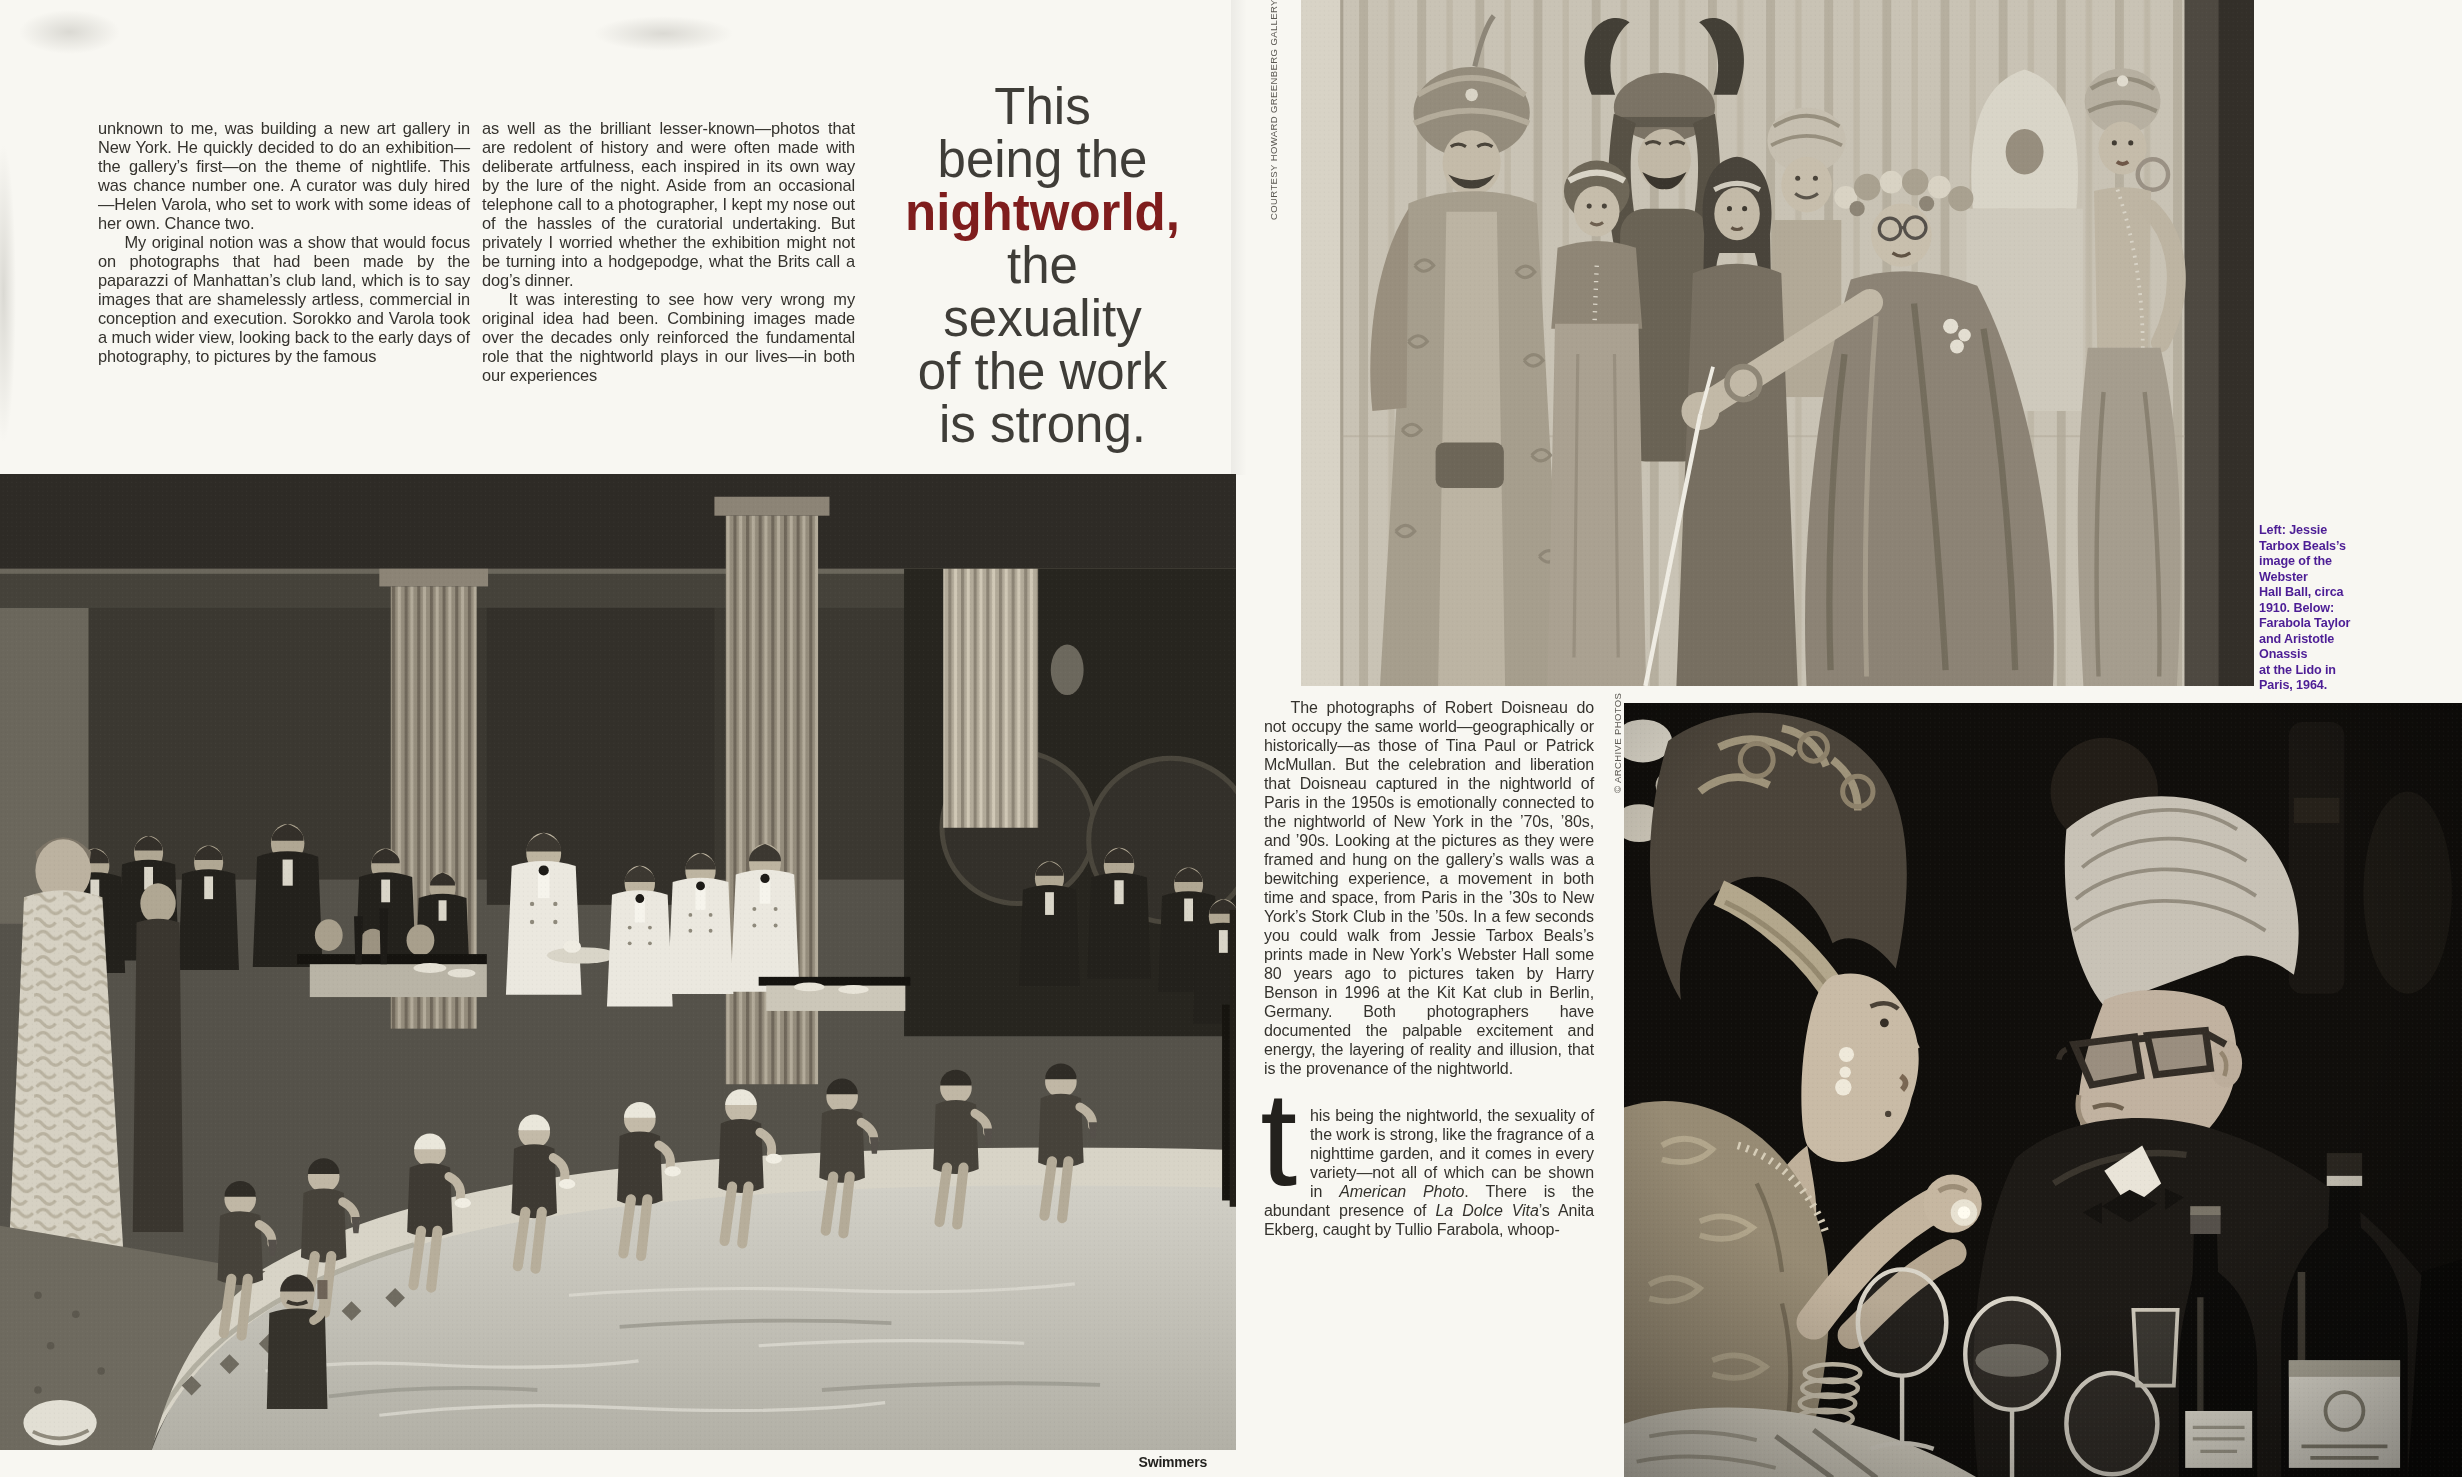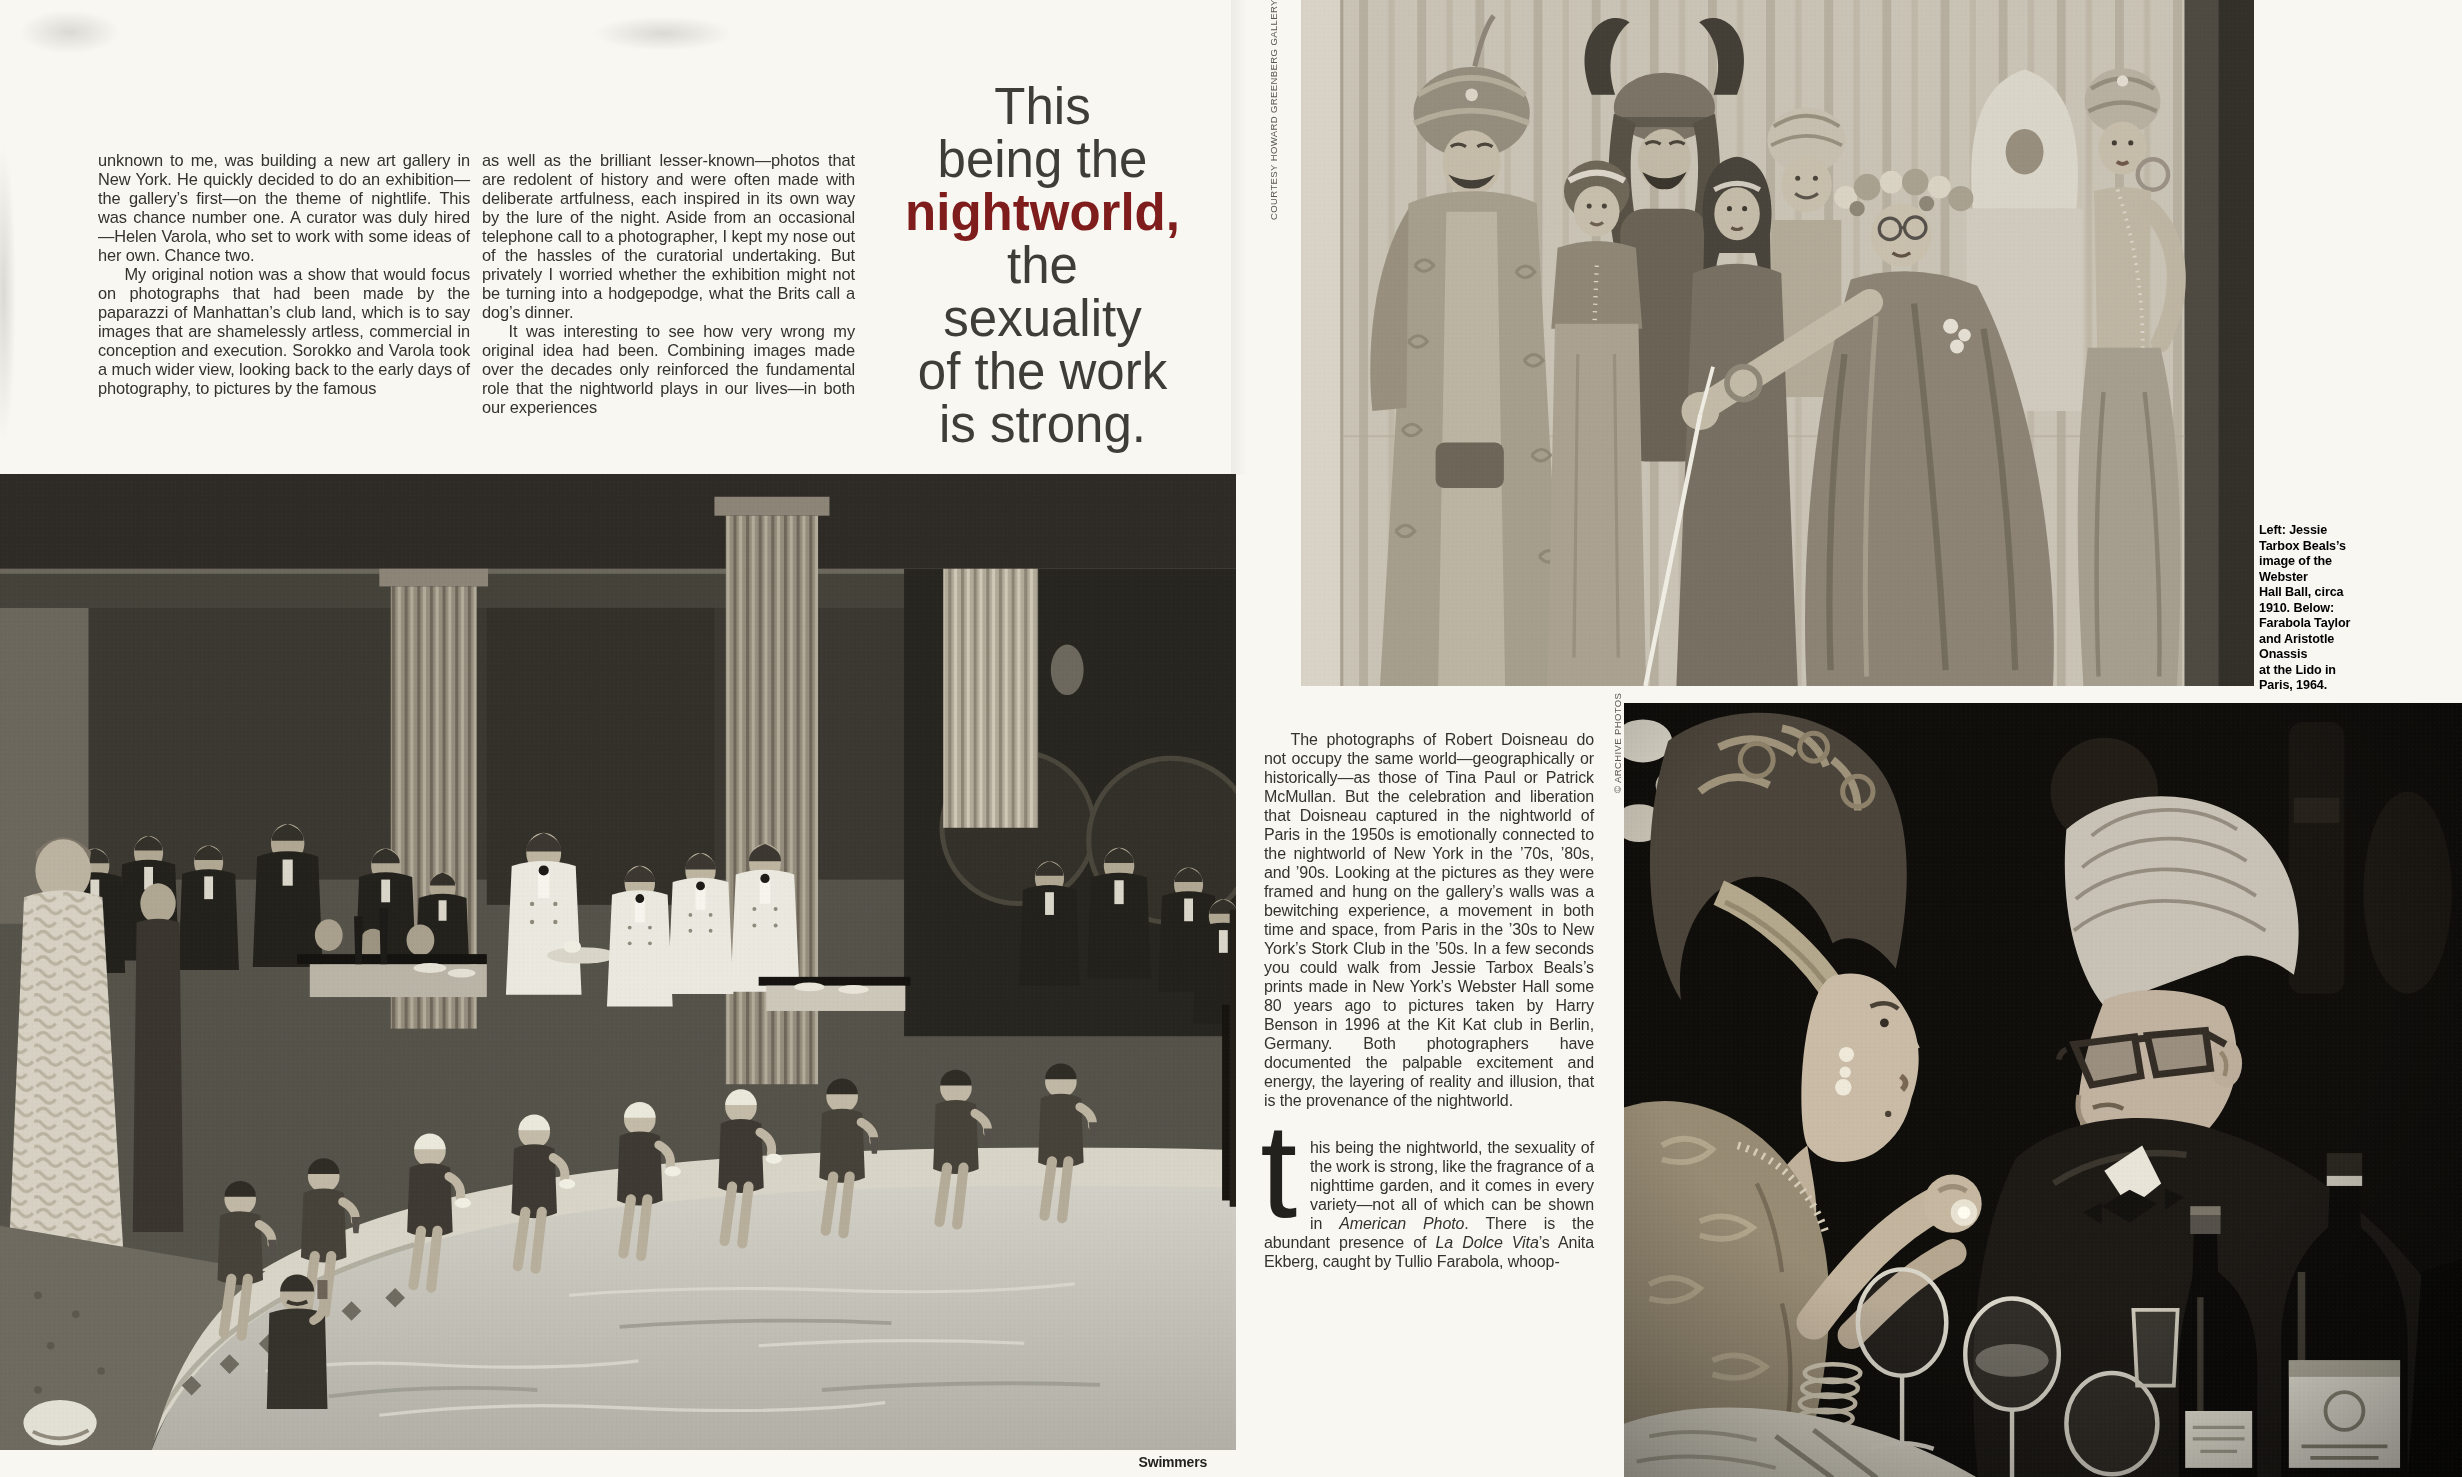--- a/index.html
+++ b/index.html
@@ -1,33 +1,33 @@
 <!DOCTYPE html>
 <html style="font-size:10px"><head>
 <meta charset="utf-8">
 <style>
   html,body{margin:0;padding:0;background:#e6e4de;}
   .spread{position:relative;width:2462px;height:1478px;background:#f8f7f2;overflow:hidden;
           font-family:"Liberation Sans","DejaVu Sans",sans-serif;color:#34322d;}
   
-  .body-text{position:absolute;font-size:16.4px;line-height:19px;text-align:justify;letter-spacing:-0.1px;margin-top:32px;}
+  .body-text{position:absolute;font-size:16.4px;line-height:19px;text-align:justify;letter-spacing:-0.1px;}
   .body-text p{margin:0;}
   .body-text p.indent{text-indent:26.5px;}
   #col1{left:98px;top:119px;width:372px;}
   #col2{left:482px;top:119px;width:373px;}
   #rightcol{left:1264px;top:698px;width:330px;font-size:16px;}
   
   .quote{position:absolute;left:853px;top:80px;width:379px;text-align:center;
          font-size:51px;line-height:53px;font-weight:400;color:#3f3d38;letter-spacing:0;}
   .quote .accent{color:#7f1d1d;font-weight:700;}
   
   .caption-swimmers{position:absolute;left:986px;top:1454px;width:221px;text-align:right;
          font-weight:700;font-size:14px;color:#23221f;letter-spacing:-0.2px;}
   .photo-caption{position:absolute;left:2259px;top:523px;width:133px;font-weight:700;
-         font-size:12.6px;line-height:15.5px;color:#000000;letter-spacing:-0.1px;}
+         font-size:12.6px;line-height:15.5px;color:#4c1d95;letter-spacing:-0.1px;}
   .credit{position:absolute;transform:rotate(-90deg);transform-origin:0 0;font-size:9.5px;
          letter-spacing:0.4px;color:#5a5751;white-space:nowrap;}
   #credit-top{left:1268px;top:220px;}
   #credit-bottom{left:1612px;top:793px;}
   
   .drop-para{margin-top:28.4px !important;}
   .dropcap{float:left;width:46px;height:77px;position:relative;}
   .dropcap>span{position:absolute;left:-3.8px;top:-33px;font-size:133px;line-height:1;color:#23211d;}
   i{font-style:italic;}
   

